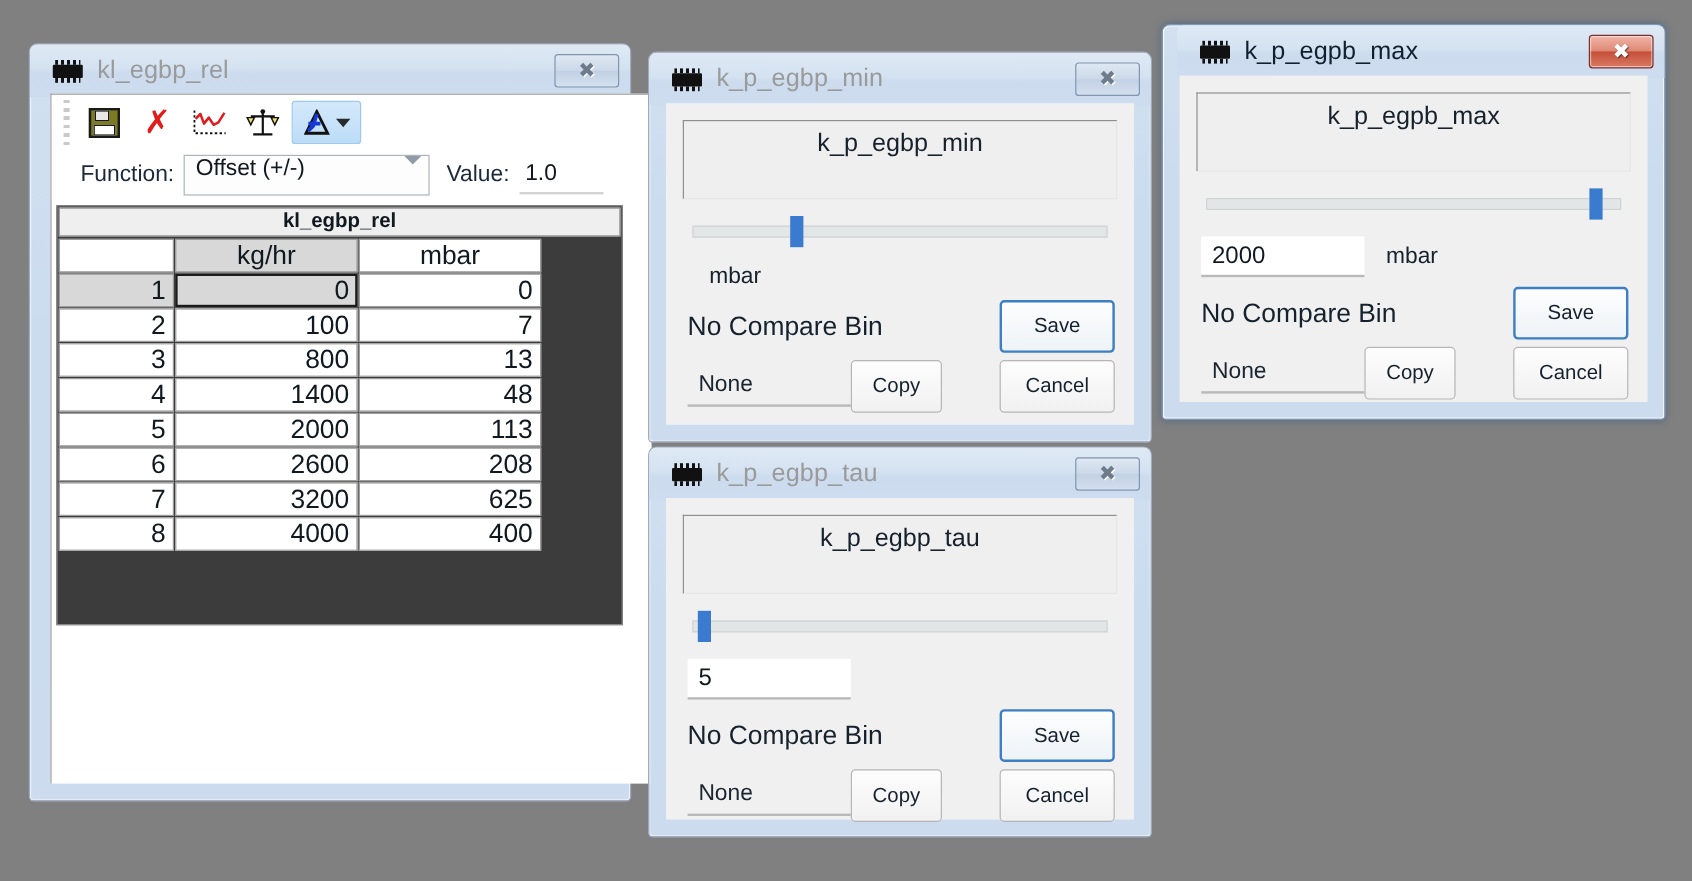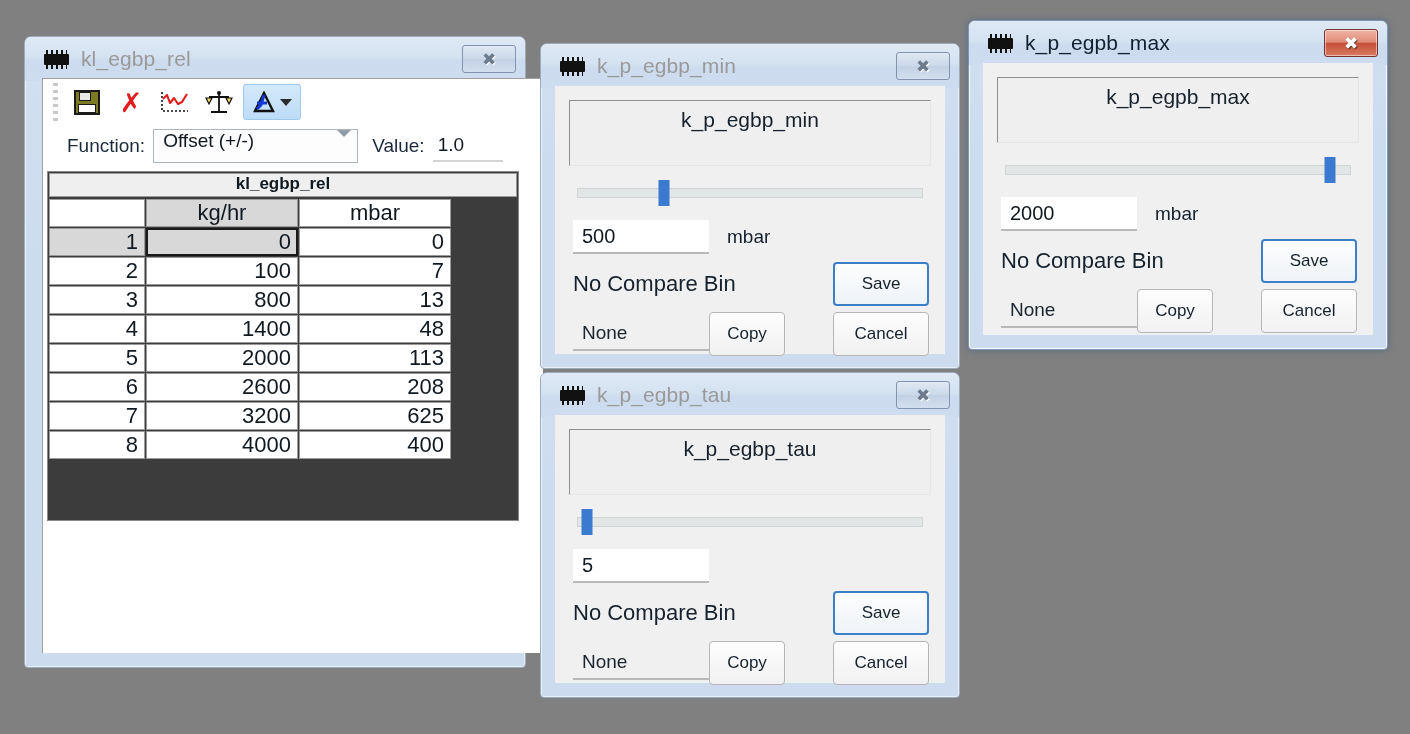--- a/index.html
+++ b/index.html
@@ -238,21 +238,21 @@
   th.col-h { background:#efefef; text-align:center; }
   th.col-h.sel { background:#d8d8d8; }
   th.rowh { background:#efefef; text-align:right; width:96px; }
   th.rowh.sel { background:#d8d8d8; }
   td.num { text-align:right; width:152px; }
   td.num.sel { background:#d8d8d8; outline:2px solid #1a1a1a; outline-offset:-2px; }
   th.corner { background:#efefef; width:96px; }
 
   
   #win-min { left: 540px; top: 43px; width: 420px; height: 326px; }
-  #win-max { left: 968px; top: 20px; width: 420px; height: 330px; }
+  #win-max { left: 968px; top: 20px; width: 420px; height: 330px; padding-left: 12px; }
   #win-tau { left: 540px; top: 372px; width: 420px; height: 326px; }
 
   .dlg-client {
     position: absolute;
     left: 14px; right: 14px; top: 42px; bottom: 14px;
     background: #f0f0f0;
     box-sizing: border-box;
   }
   .dlg-namebox {
     margin: 14px 14px 0 14px;
@@ -490,21 +490,20 @@
       <span class="x-glyph">✖</span>
     </span>
   </div>
   <div class="dlg-client">
     <div class="dlg-namebox">k_p_egbp_min</div>
     <div class="slider">
       <div class="track"></div>
       <div class="thumb" id="thumb-min" style="left: 25%;"></div>
     </div>
     <div class="row-val">
-      <span class="txtfield">500</span>
       <span class="unit">mbar</span>
     </div>
     <div class="row-cmp">
       <span class="cmp-label">No Compare Bin</span>
       <span class="btn primary save">Save</span>
     </div>
     <div class="row-btns">
       <span class="combo-none">None</span>
       <span class="btn">Copy</span>
       <span class="spacer"></span>

